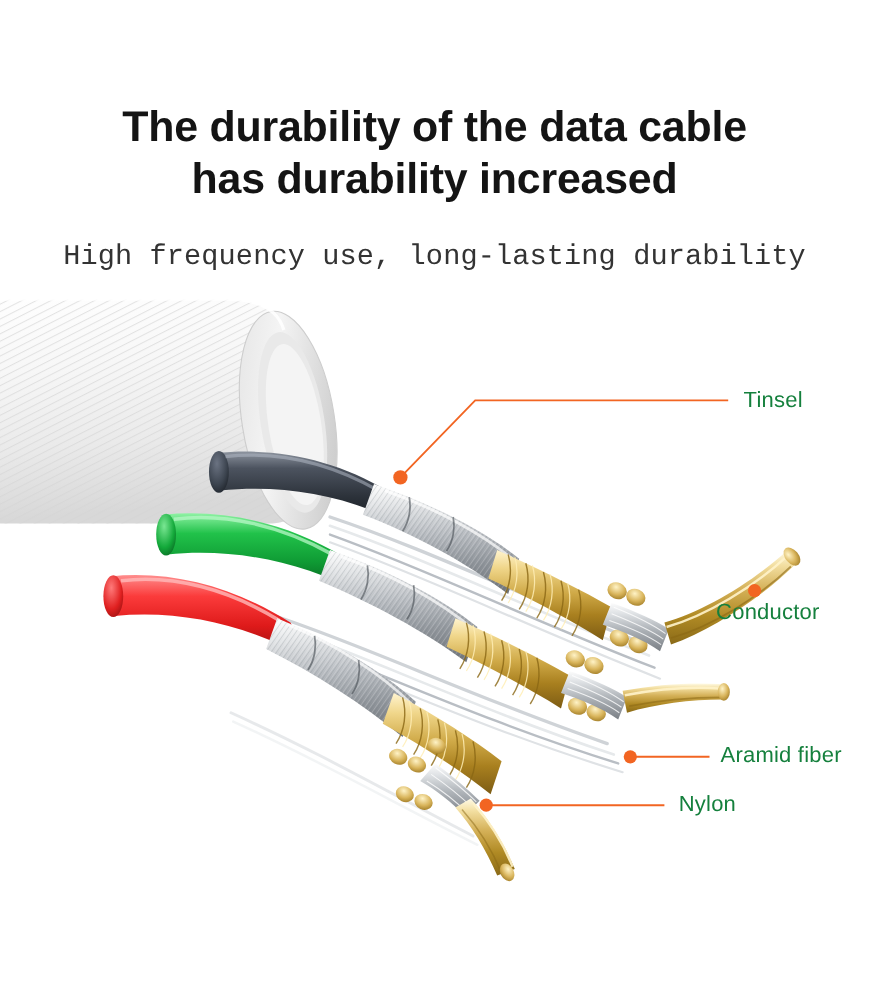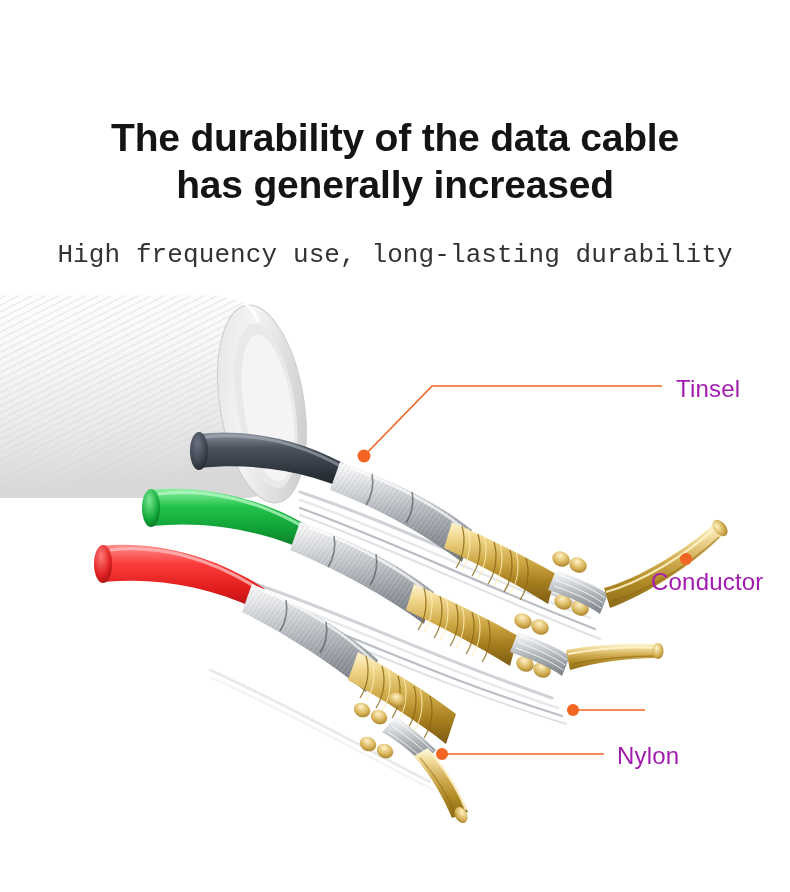--- a/index.html
+++ b/index.html
@@ -3,40 +3,40 @@
 <meta charset="utf-8">
 <style>
   html,body{margin:0;padding:0;}
   body{
     width:790px;height:892px;
     background:#ffffff;
     font-family:"Liberation Sans","DejaVu Sans",sans-serif;
     overflow:hidden;
     position:relative;
   }
-  #stage{position:absolute;inset:0;width:790px;height:852px;overflow:hidden;margin-top:22px;}
+  #stage{position:absolute;inset:0;width:790px;height:852px;overflow:hidden;}
 
   
   .head-block{position:absolute;left:0;top:0;width:790px;text-align:center;}
   .title{
     font-size:39px;line-height:47px;font-weight:bold;color:#141414;
     letter-spacing:-0.2px;margin:0;padding:0;
     font-family:"Liberation Sans","DejaVu Sans",sans-serif;
   }
   .title .l2{display:block;}
   .subtitle{
     font-size:26px;line-height:34px;font-weight:normal;color:#333333;
     letter-spacing:0.1px;margin:0;padding:0;font-family:Liberation Mono, monospace;
   }
 
   
   .callout{
     position:absolute;
-    font-size:24px;
-    color:#a21caf;
+    font-size:20px;
+    color:#15803d;
     white-space:nowrap;
     font-weight:normal;
     letter-spacing:0.2px;
   }
 
   
   #art{position:absolute;left:0;top:0;width:790px;height:892px;}
 </style>
 </head>
 <body>
@@ -342,28 +342,29 @@
         <circle cx="686" cy="537" r="6"></circle>
         <circle cx="573" cy="688" r="6"></circle>
         <circle cx="442" cy="732" r="6"></circle>
       </g>
     </g>
   </svg>
 
   <div class="head-block" style="top:92px;">
     <h1 class="title">
       <span>The durability of the data cable</span>
-      <span class="l2">has generally increased</span>
+      <span class="l2">has durability increased</span>
     </h1>
   </div>
 
   <div class="head-block" style="top:216px;">
     <p class="subtitle">High frequency use, long-lasting durability</p>
   </div>
 
   <div class="callout" style="left:676px;top:353px;">Tinsel</div>
 
   <div class="callout" style="left:651px;top:546px;">Conductor</div>
 
+  <div class="callout" style="left:655px;top:676px;">Aramid fiber</div>
 
   <div class="callout" style="left:617px;top:720px;">Nylon</div>
 
 </div>
 
 </body></html>

